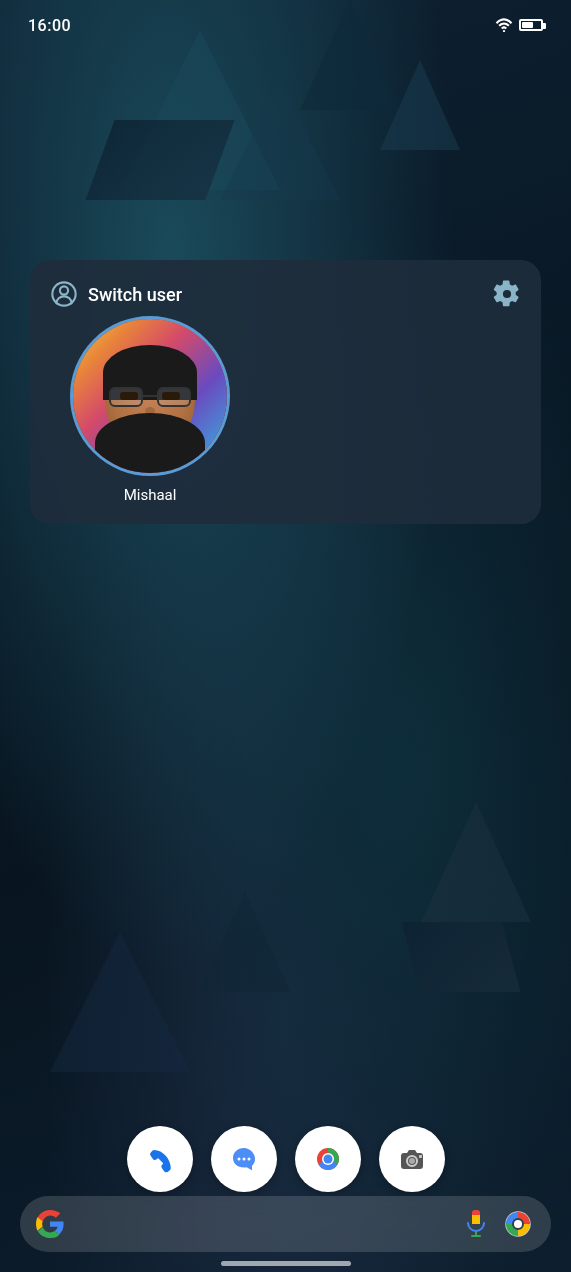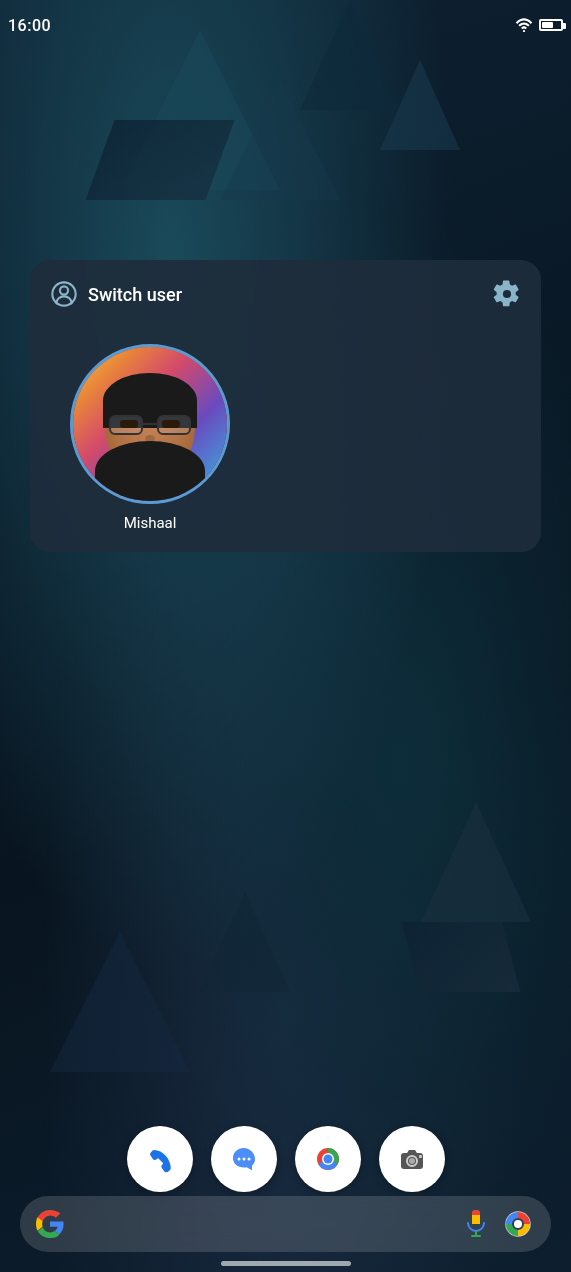--- a/index.html
+++ b/index.html
@@ -134,21 +134,21 @@
     
     .status-bar {
       position: absolute;
       top: 0;
       left: 0;
       right: 0;
       height: 50px;
       display: flex;
       align-items: center;
       justify-content: space-between;
-      padding: 0 8px;
+      padding: 0 28px;
       z-index: 100;
     }
 
     .status-time {
       color: white;
       font-size: 16px;
       font-weight: 500;
       letter-spacing: 0.5px;
     }
 
@@ -198,21 +198,21 @@
       background: rgba(30, 45, 60, 0.92);
       border-radius: 20px;
       padding: 20px;
       z-index: 50;
     }
 
     .card-header {
       display: flex;
       align-items: center;
       justify-content: space-between;
-      margin-bottom: 36px;
+      margin-bottom: 8px;
     }
 
     .card-title-area {
       display: flex;
       align-items: center;
       gap: 10px;
     }
 
     .user-icon-outline {
       width: 28px;

